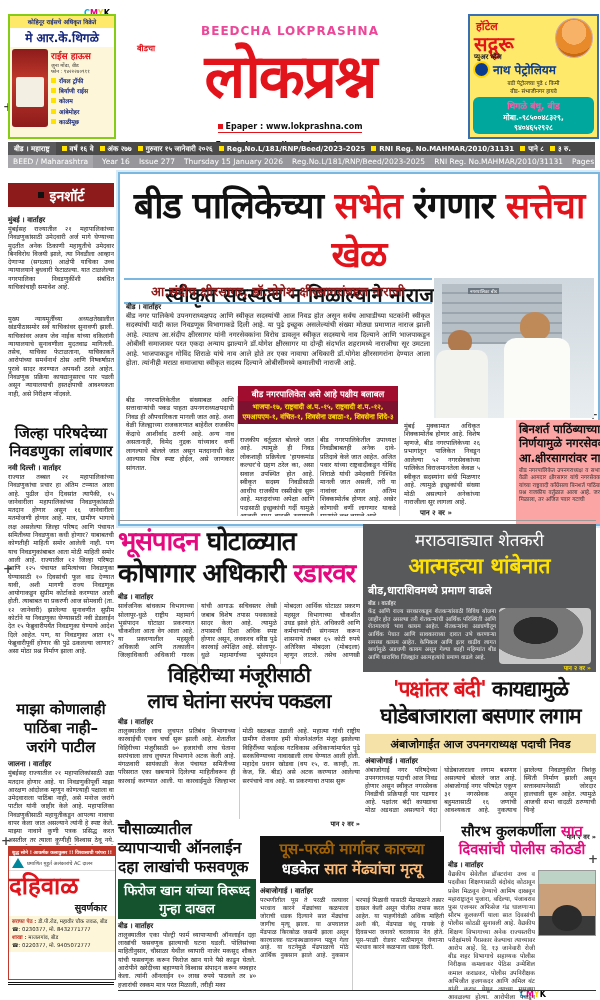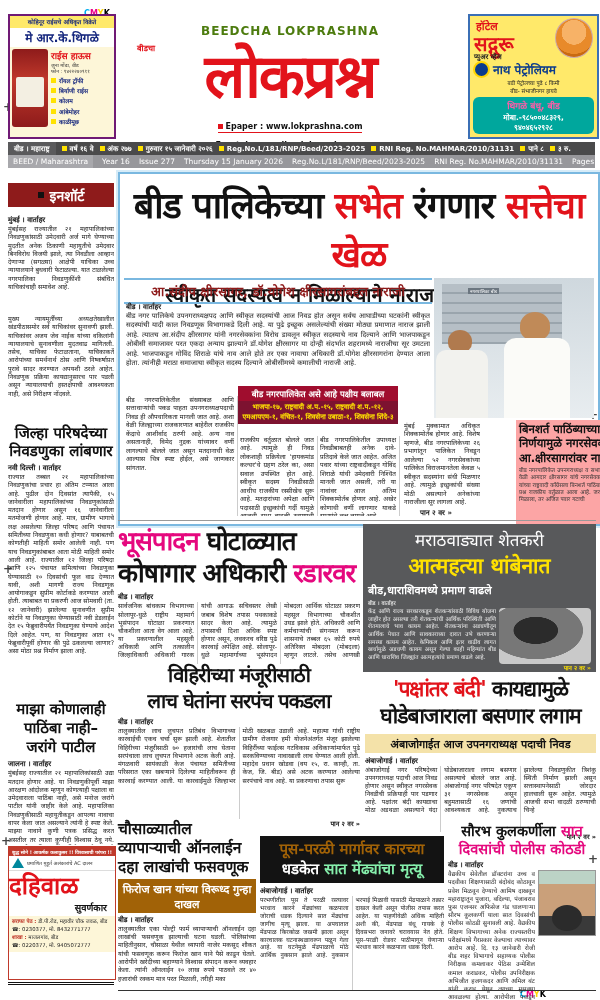--- a/index.html
+++ b/index.html
@@ -33,21 +33,21 @@
   <div class="abs cmyk" style="left:520px;top:982px;">
     <span class="c-c">C</span><span class="c-m">M</span><span class="c-y">Y</span><span class="c-k">K</span>
   </div>
   <div class="abs plus" style="left:3px;top:100px;">+</div>
   <div class="abs plus" style="left:3px;top:562px;">+</div>
   <div class="abs plus" style="left:1px;top:834px;">+</div>
   <div class="abs plus" style="left:588px;top:100px;">+</div>
   <div class="abs plus" style="left:588px;top:408px;">+</div>
   <div class="abs plus" style="left:588px;top:852px;">+</div>
 
-  <div class="abs" style="left:8px;top:14px;width:104px;height:121px;border:2px solid #701a75;background:#fdf6d8;">
+  <div class="abs" style="left:8px;top:14px;width:104px;height:121px;border:2px solid #84cc16;background:#fdf6d8;">
     <div style="background:#ffe96a;color:#15267d;font-size:6px;font-weight:bold;text-align:center;padding:2px 1px;">कोहिनूर राईसचे अधिकृत विक्रेते</div>
     <div style="background:#fff;color:#15267d;font-size:12px;font-weight:bold;text-align:center;padding:1px 0;">मे आर.के.थिगळे</div>
     <div style="display:flex;padding:2px;">
       <div style="width:36px;height:78px;background:linear-gradient(#8e1b1b,#c0392b 40%,#8e1b1b);border-radius:3px;position:relative;">
         <div style="position:absolute;left:4px;top:28px;width:28px;height:30px;background:#f3efe2;border-radius:2px;"></div>
       </div>
       <div style="flex:1;padding-left:3px;">
         <div style="color:#e2131b;font-weight:bold;font-size:9px;">राईस हाऊस</div>
         <div style="font-size:5px;color:#333;">जुना मोंढा, बीड</div>
         <div style="font-size:5px;color:#333;margin-bottom:2px;">फोन : ९४२२२४०९११</div>
@@ -56,21 +56,21 @@
           <div><span class="ybul" style="margin-left:0"></span><span>बिर्याणी राईस</span></div>
           <div><span class="ybul" style="margin-left:0"></span><span>कोलम</span></div>
           <div><span class="ybul" style="margin-left:0"></span><span>आंबेमोहर</span></div>
           <div><span class="ybul" style="margin-left:0"></span><span>काळीमूछ</span></div>
         </div>
       </div>
     </div>
   </div>
 
   <div class="abs" style="left:115px;top:24px;width:350px;text-align:center;">
-    <div style="font-size:12px;font-weight:bold;letter-spacing:1px;color:#4d7c0f;">BEEDCHA LOKPRASHNA</div>
+    <div style="font-size:12px;font-weight:bold;letter-spacing:1px;color:#ec4899;">BEEDCHA LOKPRASHNA</div>
     <div style="position:relative;">
       <span style="position:absolute;left:22px;top:4px;font-size:8px;color:#e2131b;font-weight:bold;">बीडचा</span>
       <div style="font-size:60px;line-height:76px;font-weight:900;color:#e2131b;letter-spacing:-2px;">लोकप्रश्न</div>
     </div>
     <div style="font-size:8px;font-weight:bold;color:#111;border-bottom:1px solid #e2131b;display:inline-block;padding-bottom:1px;"><span class="rbul"></span><span>Epaper : www.lokprashna.com</span></div><br>
     <div style="font-size:8px;font-weight:bold;color:#111;border-bottom:1px solid #e2131b;display:inline-block;padding-bottom:1px;margin-top:1px;"><span class="rbul"></span><span>Eportal : www.live.lokprashna.com</span></div>
   </div>
 
   <div class="abs" style="left:468px;top:14px;width:127px;height:121px;border:2px solid #3b6fb5;background:#ffe96a;">
     <div style="position:relative;height:44px;">
@@ -247,30 +247,30 @@
     <div style="background:#f4e2a9;color:#111;font-weight:bold;font-size:11px;text-align:center;padding:2px 0;margin-top:3px;">अंबाजोगाईत आज उपनगराध्यक्ष पदाची निवड</div>
     <div class="dl" style="margin:3px 0 1px;">अंबाजोगाई । वार्ताहर</div>
     <div class="j ov cols3" style="font-size:6.3px;line-height:1.3;height:66px;">अंबाजोगाई नगर परिषदेच्या उपनगराध्यक्ष पदाची आज निवड होणार असून स्वीकृत नगरसेवक निवडीची प्रक्रियाही पार पडणार आहे. पक्षांतर बंदी कायद्याचा मोठा अडथळा असल्याने यंदा घोडेबाजाराला लगाम बसणार असल्याचे बोलले जात आहे. अंबाजोगाई नगर परिषदेत एकूण ३१ नगरसेवक असून बहुमतासाठी १६ जणांची आवश्यकता आहे. नुकत्याच झालेल्या निवडणुकीत त्रिशंकू स्थिती निर्माण झाली असून सत्तास्थापनेसाठी जोरदार हालचाली सुरू आहेत. त्यामुळे आजची सभा वादळी ठरण्याची चिन्हे</div>
     <div class="more" style="font-size:6.5px;text-align:right;">पान २ वर »</div>
   </div>
 
   <div class="abs" style="left:118px;top:820px;width:138px;">
     <div class="b" style="font-size:15.5px;line-height:1.22;color:#121212;">
       <span>चौसाळ्यातील</span><br><span>व्यापाऱ्याची ऑनलाईन</span><br><span>दहा लाखांची फसवणूक</span>
     </div>
-    <div style="background:#a16207;color:#fff;font-weight:bold;font-size:11px;text-align:center;padding:2px 0;margin-top:2px;">फिरोज खान यांच्या विरूध्द गुन्हा दाखल</div>
+    <div style="background:#14532d;color:#fff;font-weight:bold;font-size:13px;text-align:center;padding:2px 0;margin-top:2px;">फिरोज खान यांच्या विरूध्द गुन्हा दाखल</div>
     <div class="dl" style="margin:2px 0 1px;">बीड । वार्ताहर</div>
     <div class="j ov" style="font-size:6.3px;line-height:1.32;height:82px;">तालुक्यातील एका पोल्ट्री फार्म व्यापाऱ्याची ऑनलाईन दहा लाखांची फसवणूक झाल्याची घटना घडली. पोलिसांच्या माहितीनुसार, चौसाळा येथील व्यापारी नाजेर मकसूद शौकत यांची फसवणूक करून फिरोज खान याने पैसे काढून घेतले. आरोपीने खरेदीच्या बहाण्याने विश्वास संपादन करून व्यवहार केला. त्यांनी ऑनलाईन १० लाख रुपये पाठवले तर ४० हजारांची रक्कम मात्र परत मिळाली, तरीही मका</div>
     <div class="more" style="font-size:6.5px;text-align:right;">पान २ वर »</div>
   </div>
 
   <div class="abs" style="left:260px;top:836px;width:184px;">
     <div style="background:#131313;padding:4px 5px;text-align:center;font-weight:900;font-size:15px;line-height:1.3;">
       <span style="color:#a16207;">पूस-परळी मार्गावर कारच्या</span><br>
-      <span style="color:#fff;">धडकेत </span><span style="color:#86efac;">सात मेंढ्यांचा मृत्यू</span>
+      <span style="color:#fff;">धडकेत </span><span style="color:#fdba74;">सात मेंढ्यांचा मृत्यू</span>
     </div>
     <div class="dl" style="margin:3px 0 1px;">अंबाजोगाई । वार्ताहर</div>
     <div class="j ov cols2" style="font-size:6px;line-height:1.32;height:94px;">परभणीतील पूस ते परळी रस्त्यावर भरधाव कारने मेंढ्यांच्या कळपाला जोराची धडक दिल्याने सात मेंढ्यांचा जागीच मृत्यू झाला. या अपघातात मेंढपाळ किरकोळ जखमी झाला असून कारचालक घटनास्थळावरून पळून गेला आहे. या घटनेमुळे मेंढपाळाचे मोठे आर्थिक नुकसान झाले आहे. नुकसान भरपाई मिळावी यासाठी मेंढपाळाने तक्रार दाखल केली असून पोलीस तपास करत आहेत. या पाहणीवेळी अधिक माहिती अशी की, मेंढपाळ बंधू गायके हे दिवसभरा जनावरे चरावयास नेत होते. पूस–परळी रोडवर पाठीमागून येणाऱ्या भरधाव कारने कळपाला धडक दिली.</div>
   </div>
 
   <div class="abs" style="left:448px;top:822px;width:148px;">
     <div class="b" style="font-size:14.5px;line-height:1.25;text-align:center;">
       <span style="color:#121212;">सौरभ कुलकर्णीला </span><span class="hl-mag">सात</span><br>
       <span class="hl-mag">दिवसांची पोलीस कोठडी</span>
     </div>

